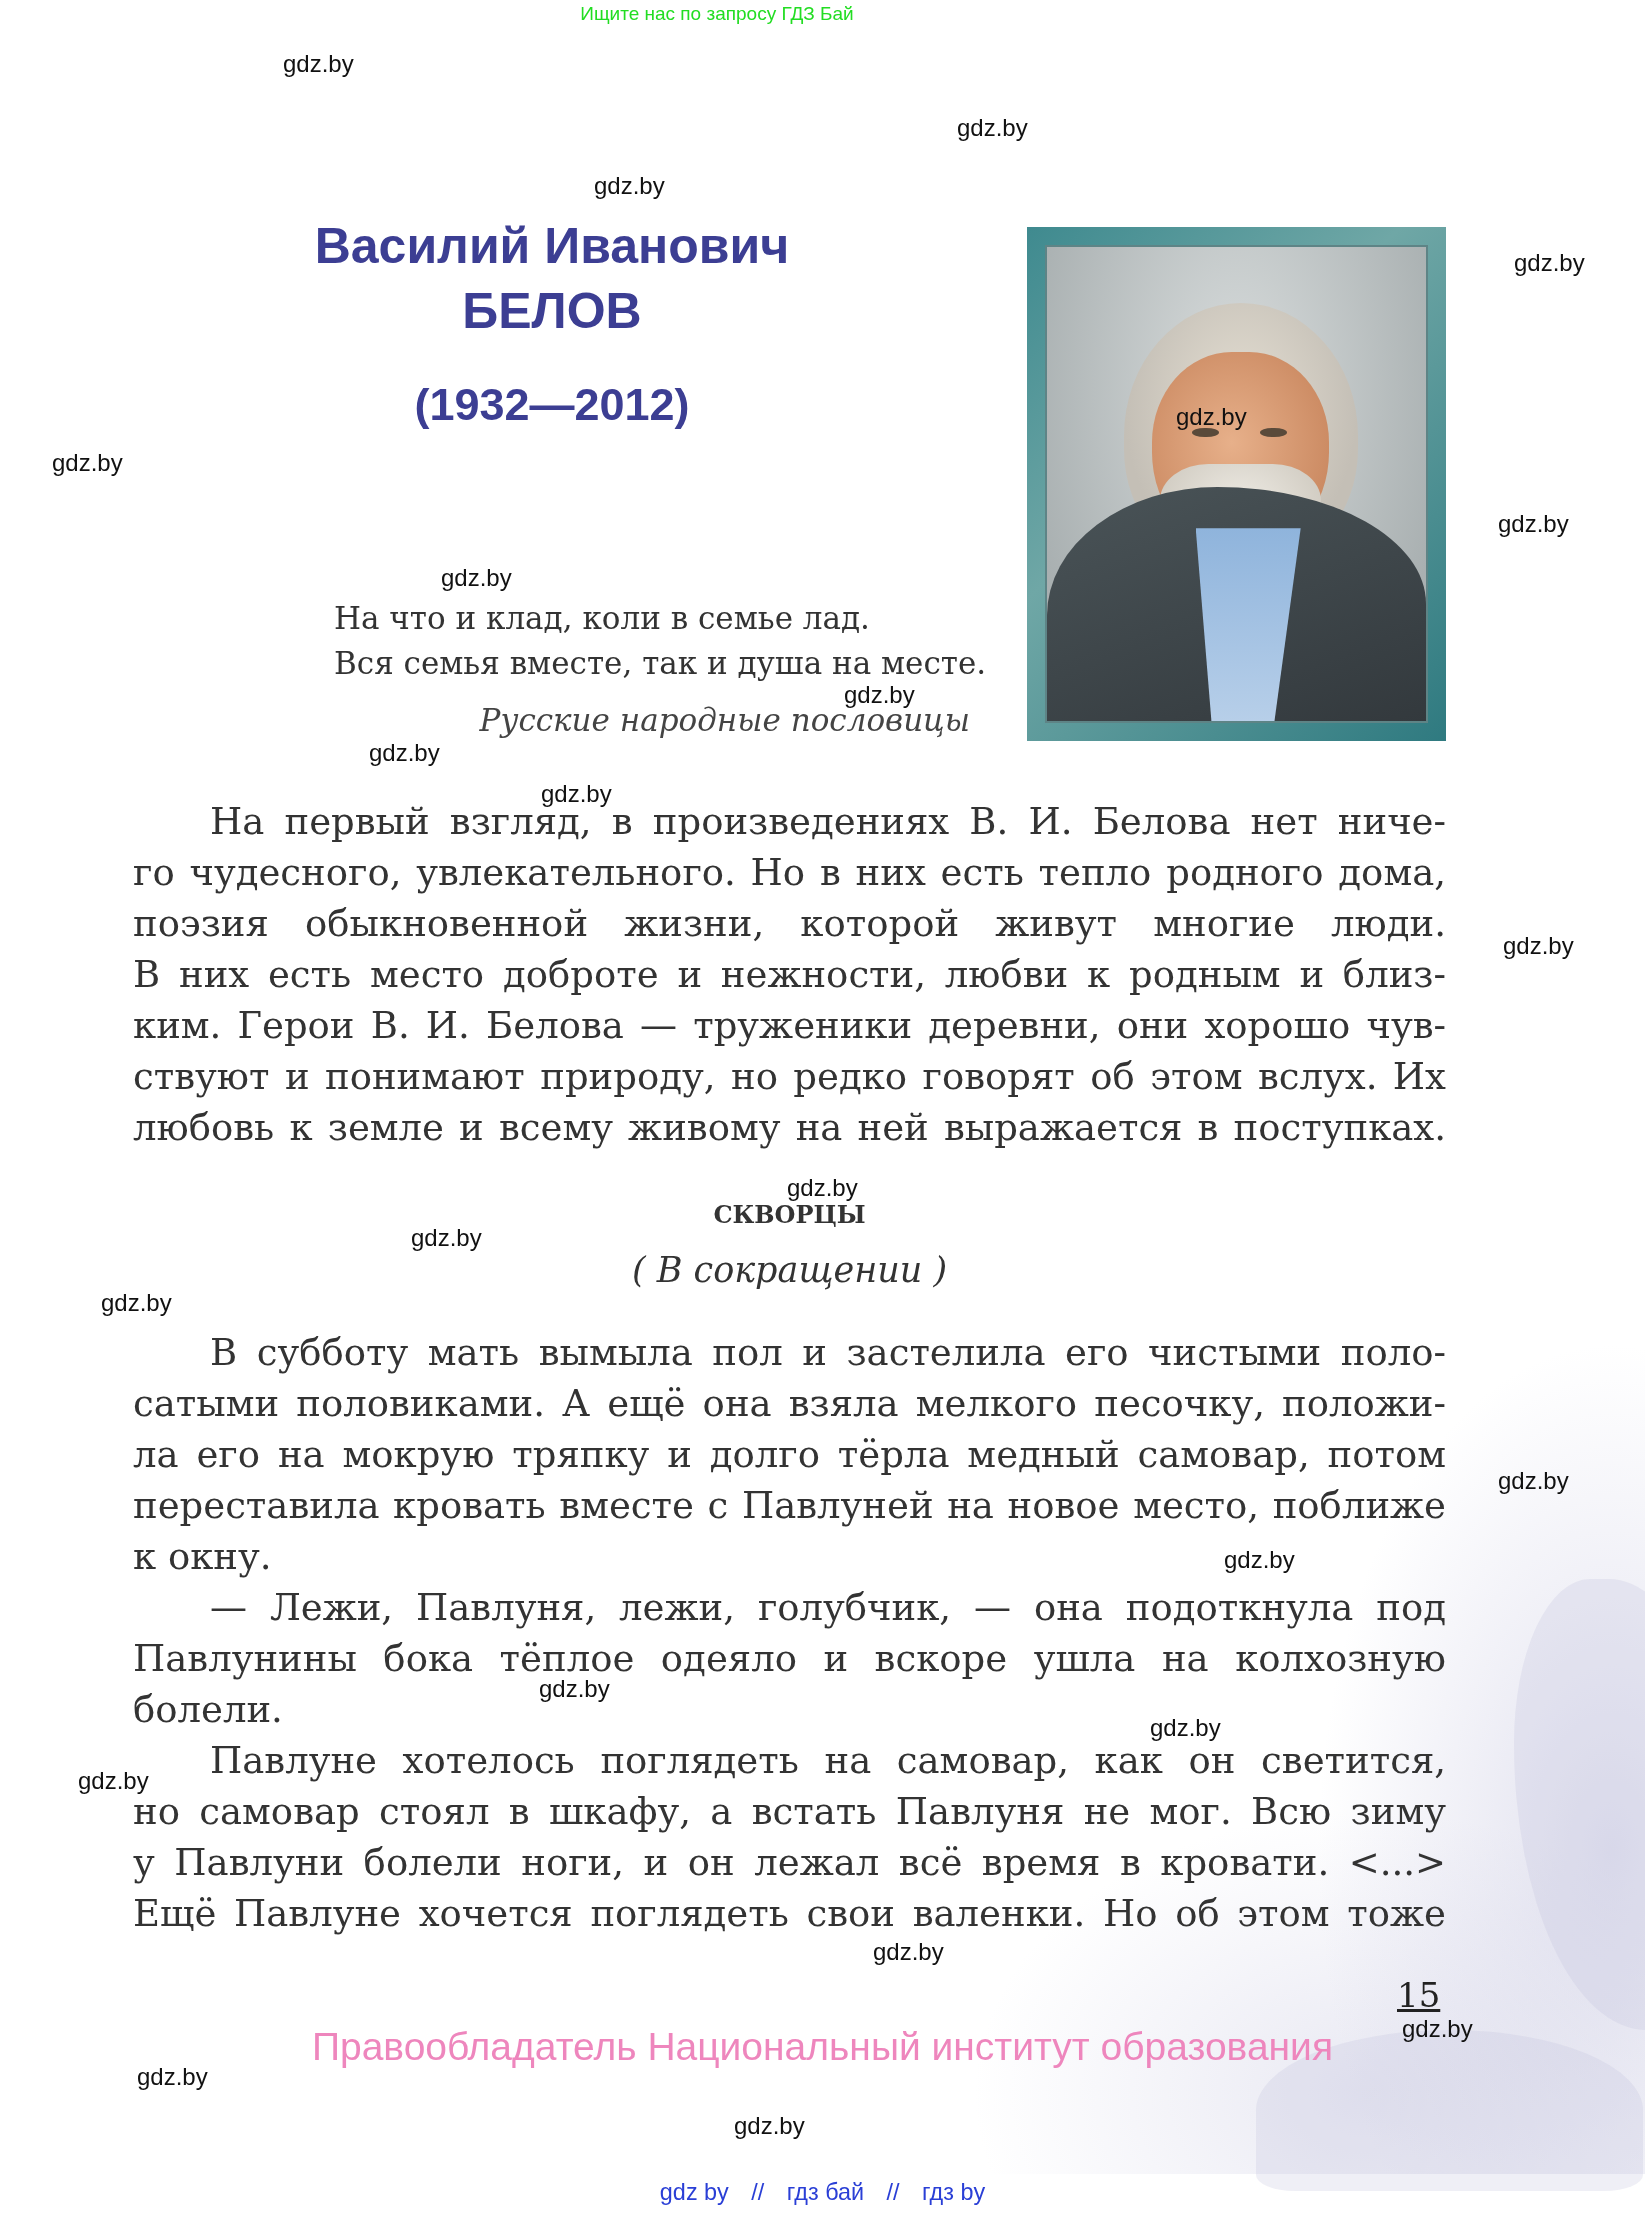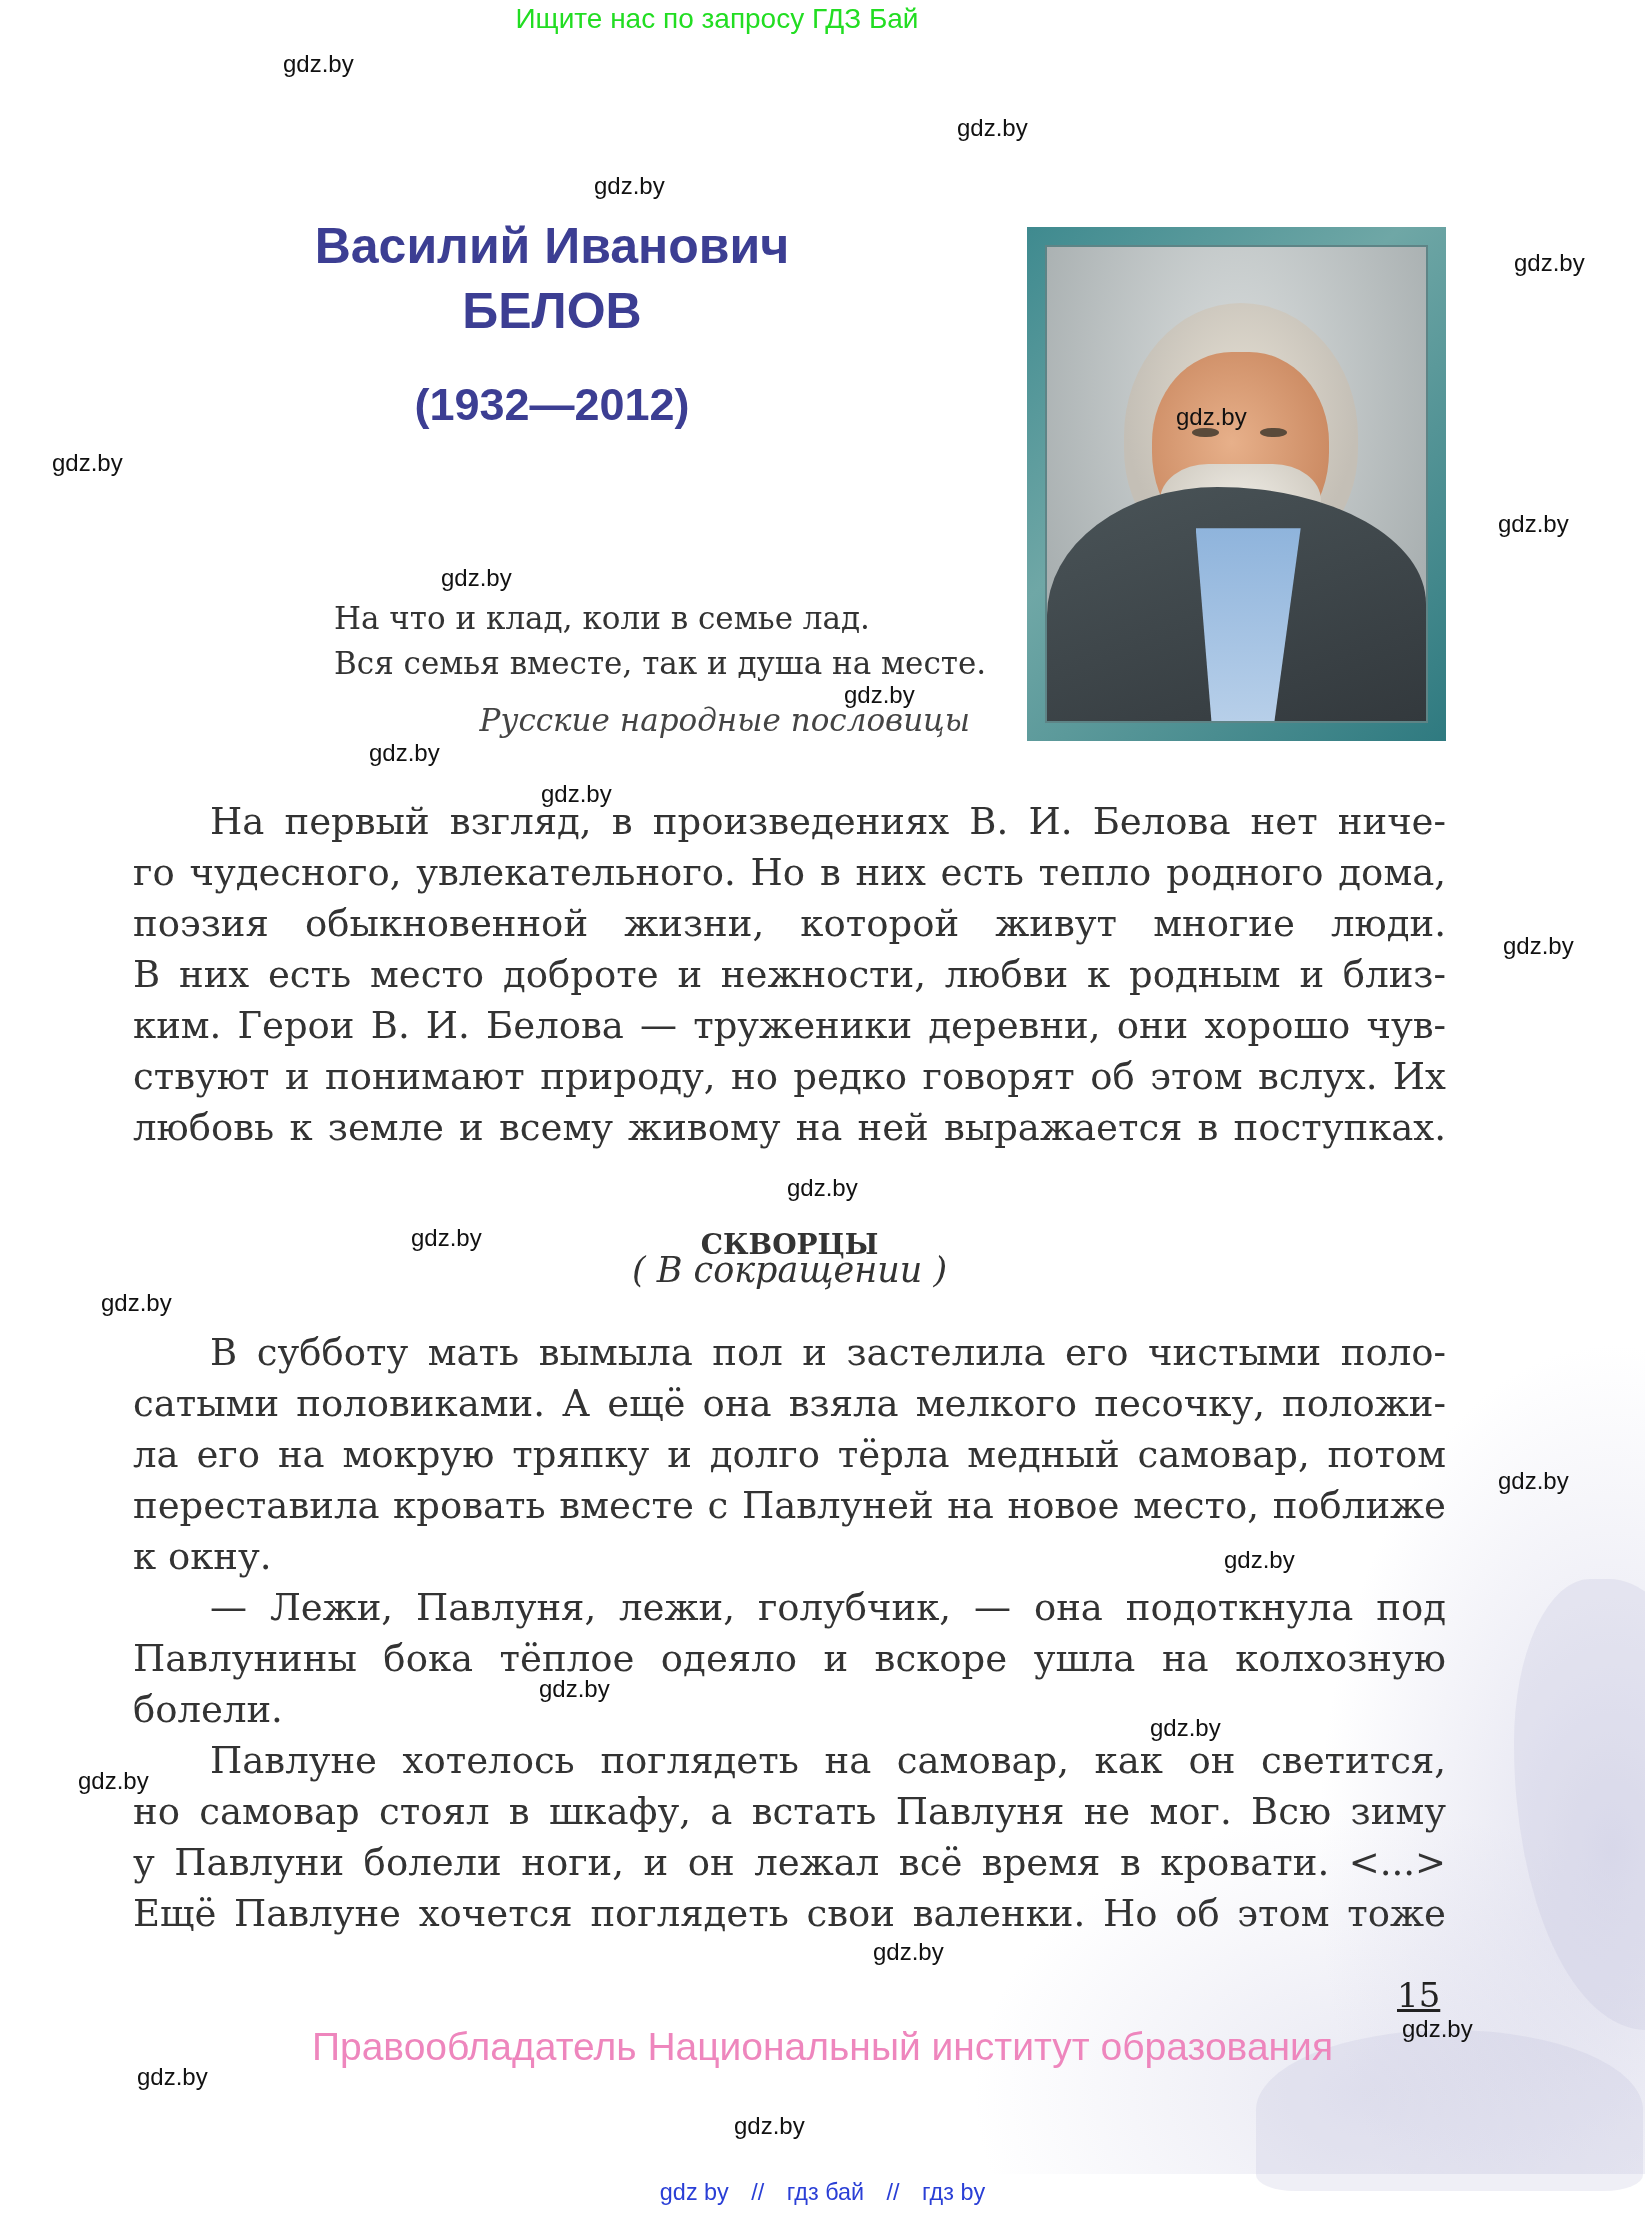--- a/index.html
+++ b/index.html
@@ -14,21 +14,21 @@
         radial-gradient(ellipse 419px 725px at 1611px 1852px, rgba(200,200,225,0.55), rgba(255,255,255,0) 70%),
         radial-gradient(ellipse 564px 403px at 1369px 2094px, rgba(210,210,230,0.5), rgba(255,255,255,0) 70%),
         #ffffff;
     }
     .deco-shape {
       position: absolute; border-radius: 40% 60% 30% 70%;
       background: rgba(190,190,220,0.25);
     }
     .top-banner {
       position: absolute; left: 0; top: 3.2px; width: 1434px; text-align: center;
-      color: #22dd22; font-size: 28px;
+      color: #22dd22; font-size: 19px;
     }
     .wm {
       position: absolute; font-size: 24px; color: #111; font-family: Liberation Sans, sans-serif;
     }
     .author-first {
       position: absolute; left: 242px; top: 217px; width: 620px; text-align: center;
       color: #3c3e93; font-weight: bold; font-size: 50px;
     }
     .author-last {
       position: absolute; left: 242px; top: 282px; width: 620px; text-align: center;
@@ -86,21 +86,21 @@
     .body-text {
       position: absolute; left: 133px; width: 1313px;
       font-family: "DejaVu Serif", serif; font-size: 37px; color: #333;
       line-height: 51px; text-align: justify;
     }
     .body-text .line { display: block; text-align: justify; text-align-last: justify; white-space: nowrap; }
     .body-text .line.last { text-align-last: left; }
     .body-text .line.indent { padding-left: 77px; }
     .story-title {
       position: absolute; left: 242px; top: 1200px; width: 1095px; text-align: center;
-      font-family: "DejaVu Serif", serif; font-weight: bold; font-size: 28px; color: #333; margin-top: 28px;
+      font-family: "DejaVu Serif", serif; font-weight: bold; font-size: 24px; color: #333;
     }
     .story-subtitle {
       position: absolute; left: 242px; top: 1250px; width: 1095px; text-align: center;
       font-family: "DejaVu Serif", serif; font-style: italic; font-size: 35px; color: #333;
     }
     .page-number {
       position: absolute; left: 1397px; top: 1975px;
       font-family: "DejaVu Serif", serif; font-size: 34px; color: #222; text-decoration: underline;
     }
     .copyright {

